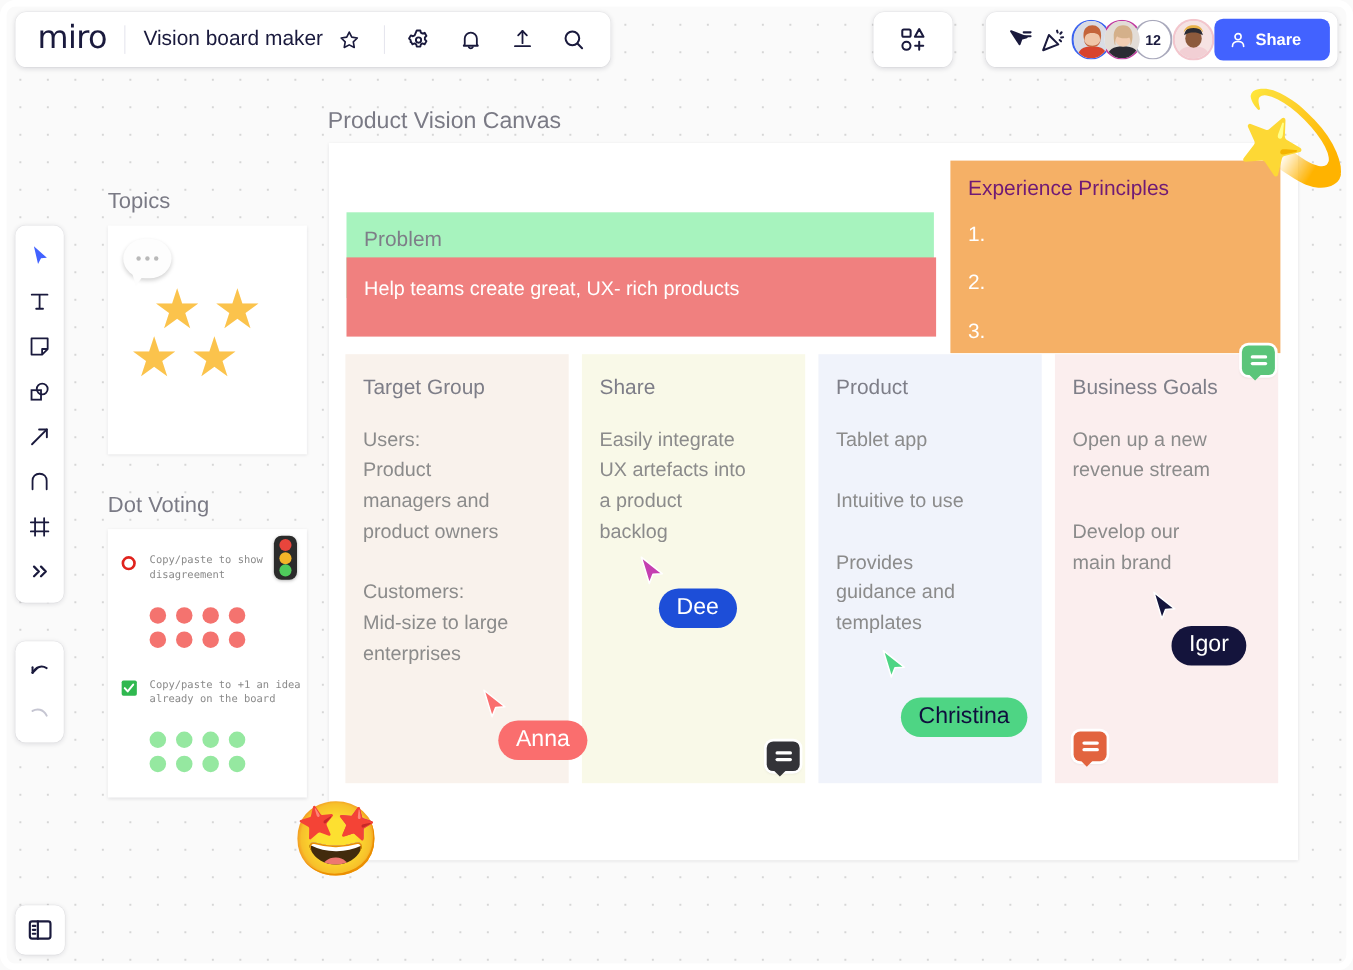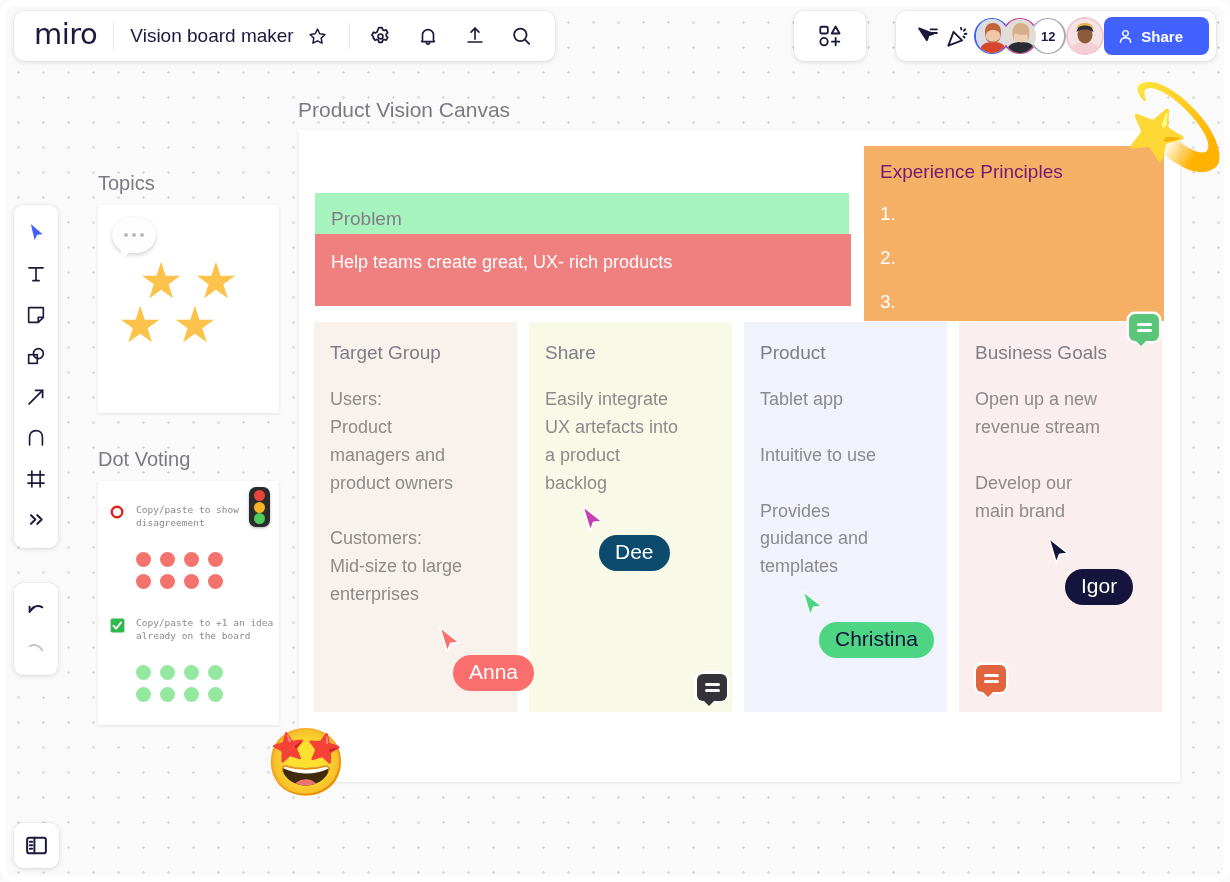--- a/index.html
+++ b/index.html
@@ -745,28 +745,28 @@
     <svg class="cursor-arrow" width="26" height="30" viewBox="0 0 26 30">
       <path d="M2 1.5L21 16.5l-8.4.6-3.3 8.4z" fill="#fa6e6e" stroke="#fff" stroke-width="1.4" stroke-linejoin="round"></path>
     </svg>
     <div class="cursor-name" style="left:15px; top:29px; background:#fa6e6e; color:#fff;">Anna</div>
   </div>
 
   <div class="cursor-grp" style="left:581px; top:505px;">
     <svg class="cursor-arrow" width="26" height="30" viewBox="0 0 26 30">
       <path d="M2 1.5L21 16.5l-8.4.6-3.3 8.4z" fill="#c53fb0" stroke="#fff" stroke-width="1.4" stroke-linejoin="round"></path>
     </svg>
-    <div class="cursor-name" style="left:18px; top:30px; background:#0c4a6e; color:#fff;">Dee</div>
+    <div class="cursor-name" style="left:18px; top:30px; background:#1d4ed8; color:#fff;">Dee</div>
   </div>
 
   <div class="cursor-grp" style="left:801px; top:590px;">
     <svg class="cursor-arrow" width="26" height="30" viewBox="0 0 26 30">
       <path d="M2 1.5L21 16.5l-8.4.6-3.3 8.4z" fill="#4ed584" stroke="#fff" stroke-width="1.4" stroke-linejoin="round"></path>
     </svg>
-    <div class="cursor-name" style="left:18px; top:32px; background:#4ed584; color:#0f0f3d;">Christina</div>
+    <div class="cursor-name" style="left:18px; top:44px; background:#4ed584; color:#0f0f3d;">Christina</div>
   </div>
 
   <div class="cursor-grp" style="left:1047px; top:537px;">
     <svg class="cursor-arrow" width="26" height="30" viewBox="0 0 26 30">
       <path d="M2 1.5L21 16.5l-8.4.6-3.3 8.4z" fill="#14143c" stroke="#fff" stroke-width="1.4" stroke-linejoin="round"></path>
     </svg>
     <div class="cursor-name" style="left:18px; top:32px; background:#14143c; color:#fff;">Igor</div>
   </div>
 
   <div class="emoji-sticker" style="left:265px; top:729px; font-size:66px;">🤩</div>

